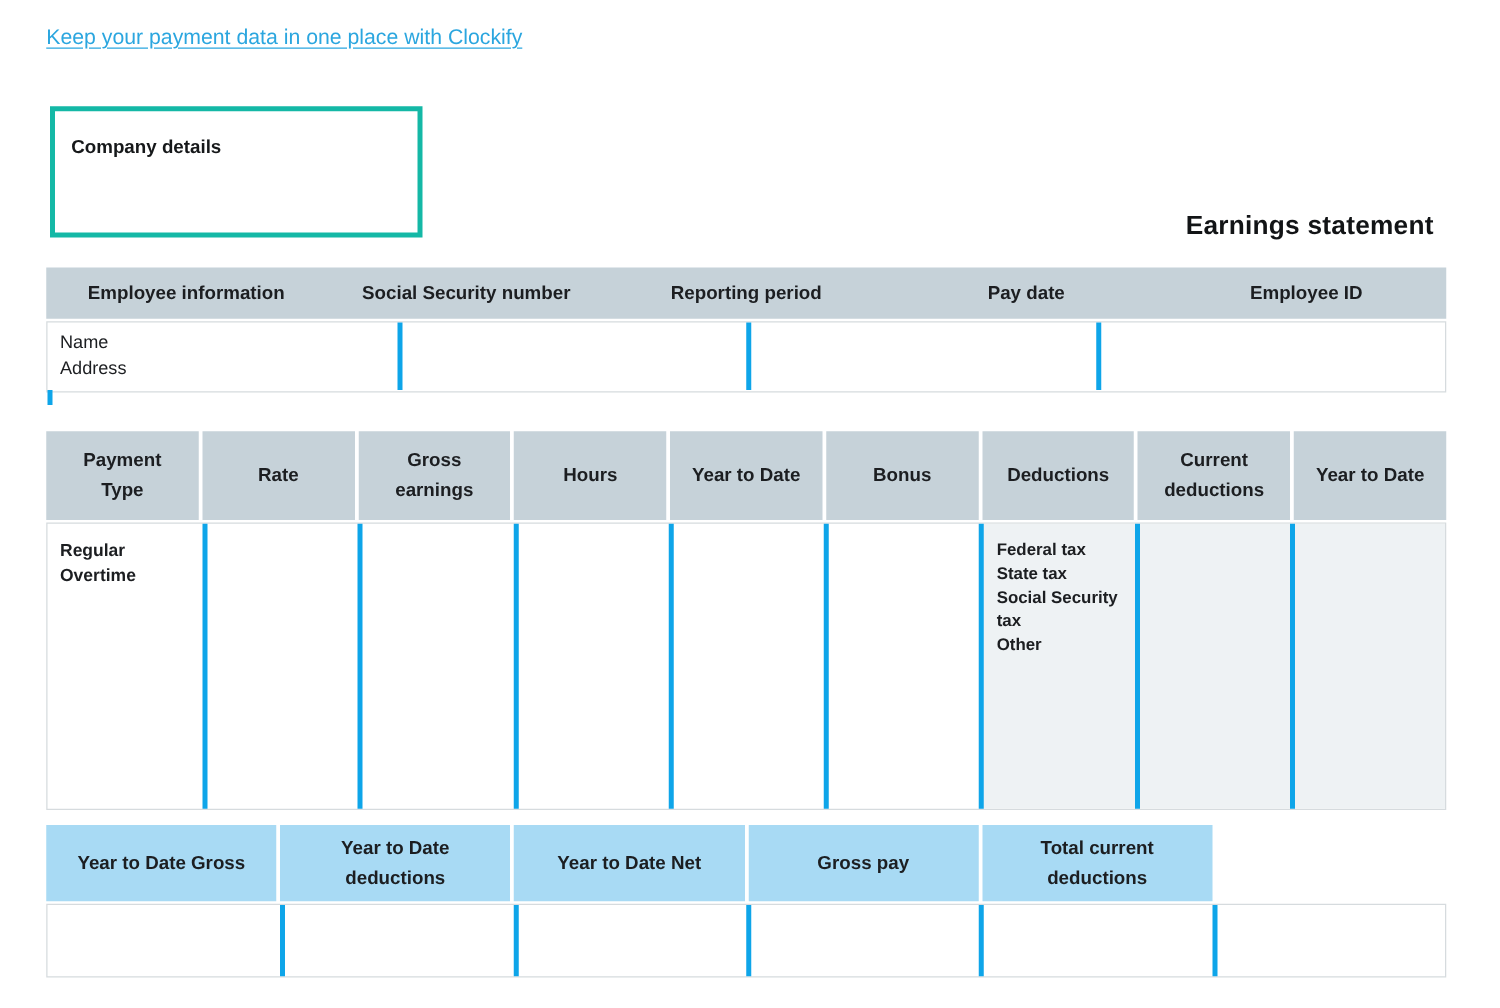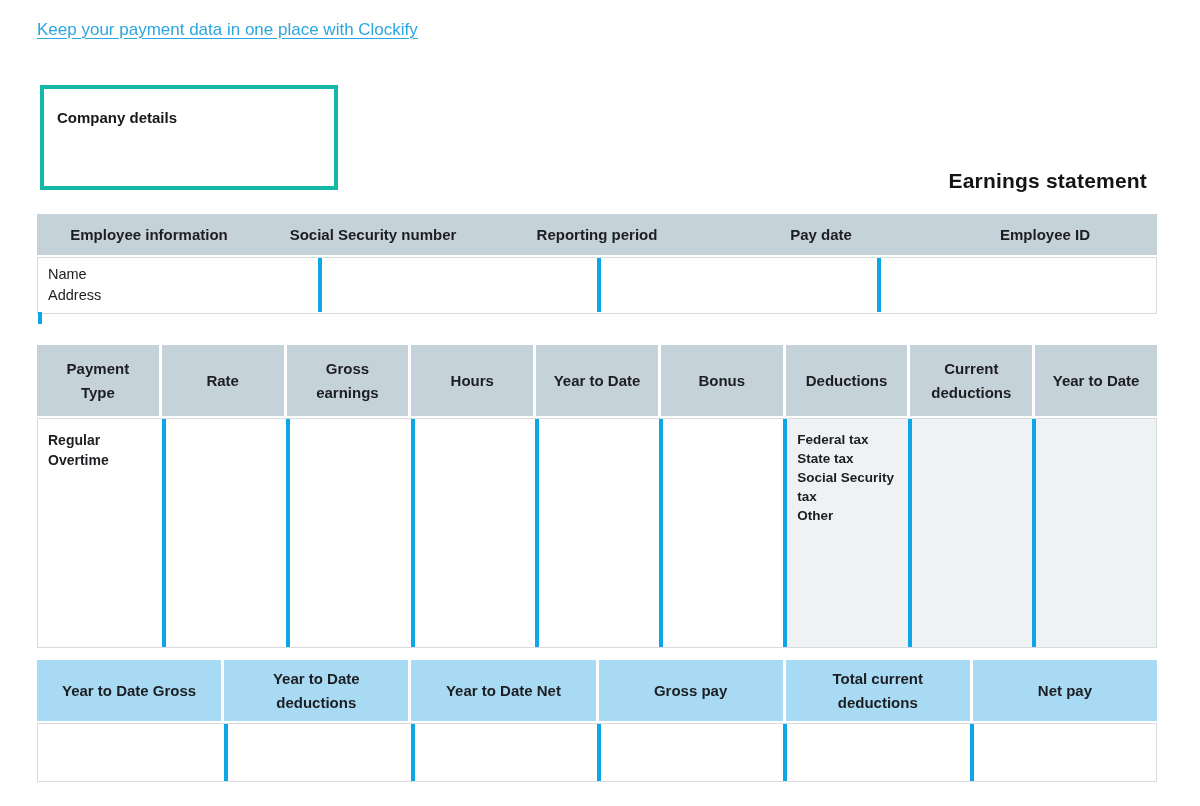--- a/index.html
+++ b/index.html
@@ -130,21 +130,20 @@
 
   <div class="tbl totals-table">
     <div class="thead">
       <div class="hcell">Year to Date Gross</div>
       <div class="hcell">Year to Date
 deductions</div>
       <div class="hcell">Year to Date Net</div>
       <div class="hcell">Gross pay</div>
       <div class="hcell">Total current
 deductions</div>
-      <div class="hcell">Net pay</div>
     </div>
     <div class="tbody">
       <div class="cell"></div>
       <div class="cell"></div>
       <div class="cell"></div>
       <div class="cell"></div>
       <div class="cell"></div>
       <div class="cell"></div>
     </div>
   </div>

